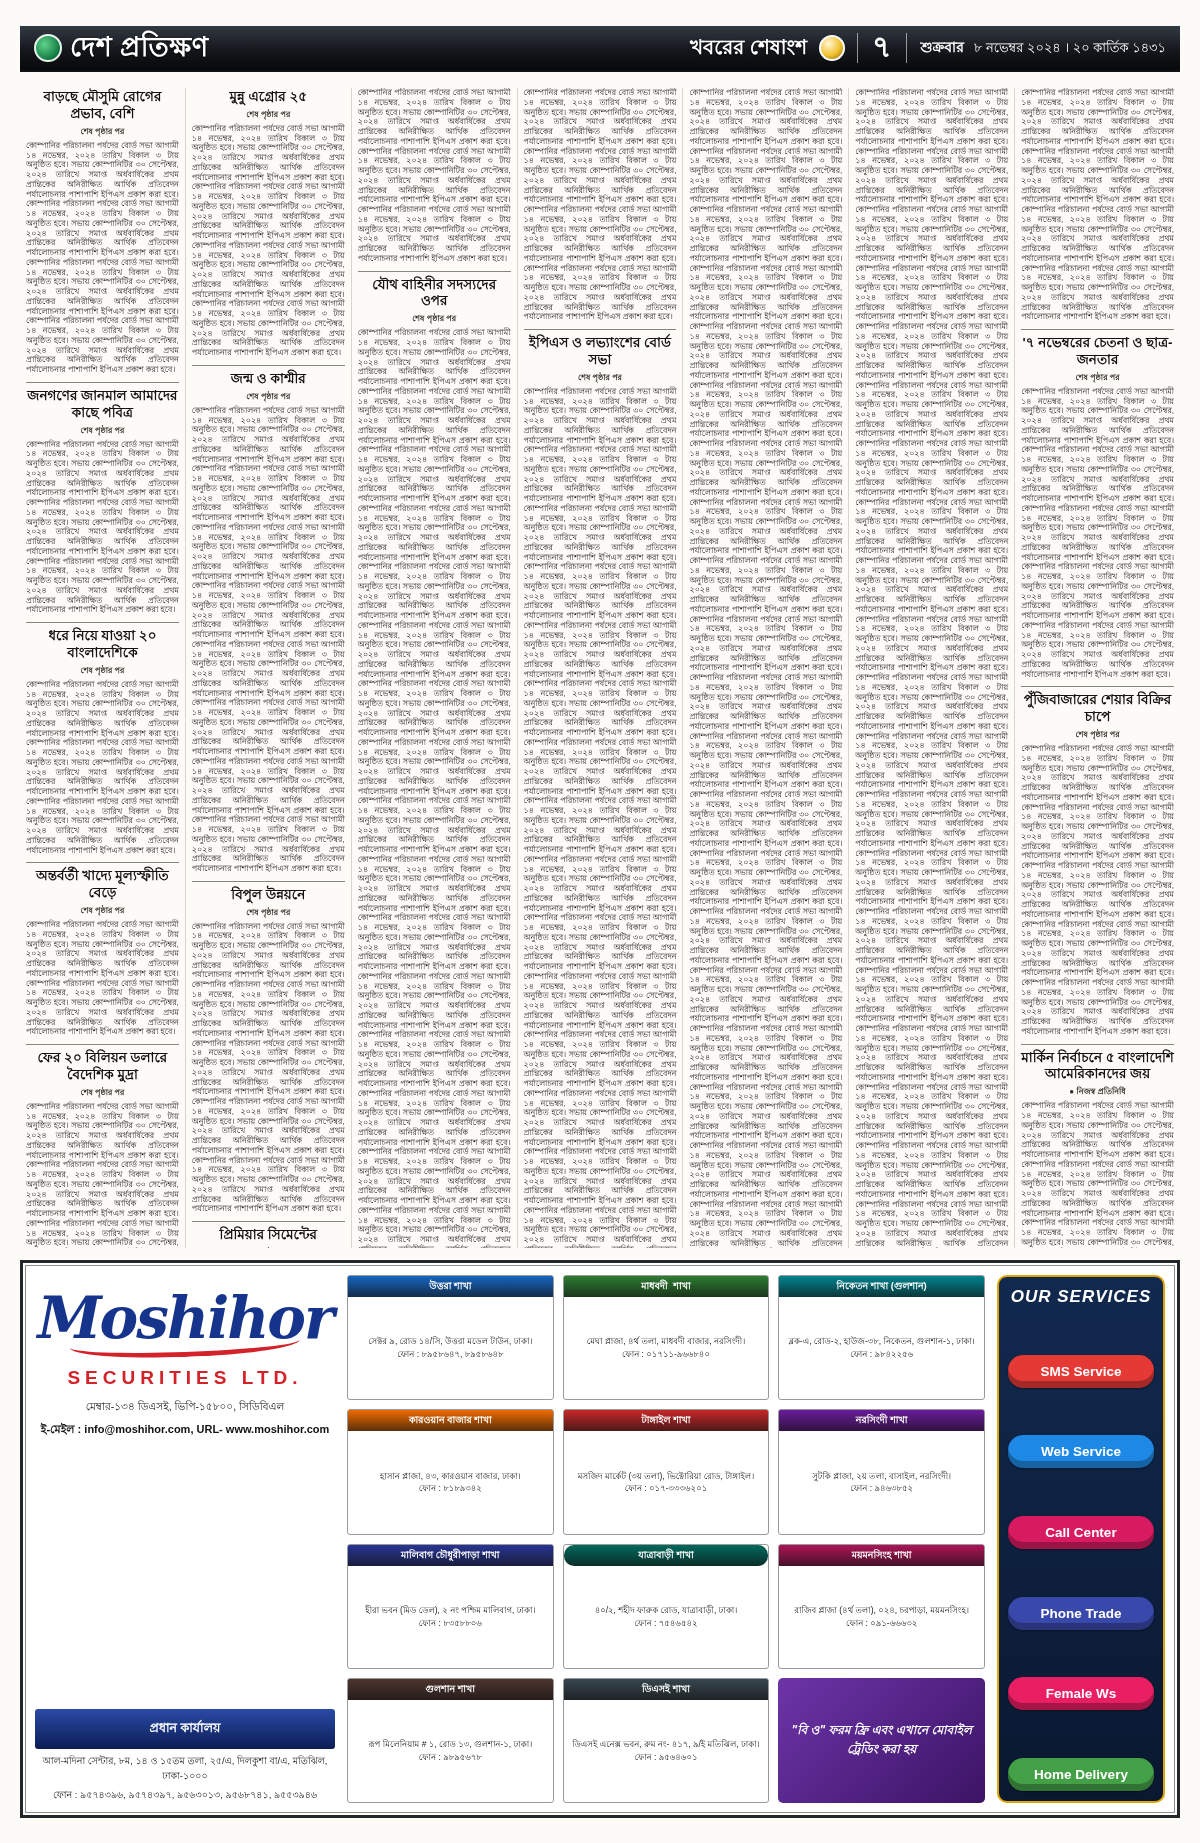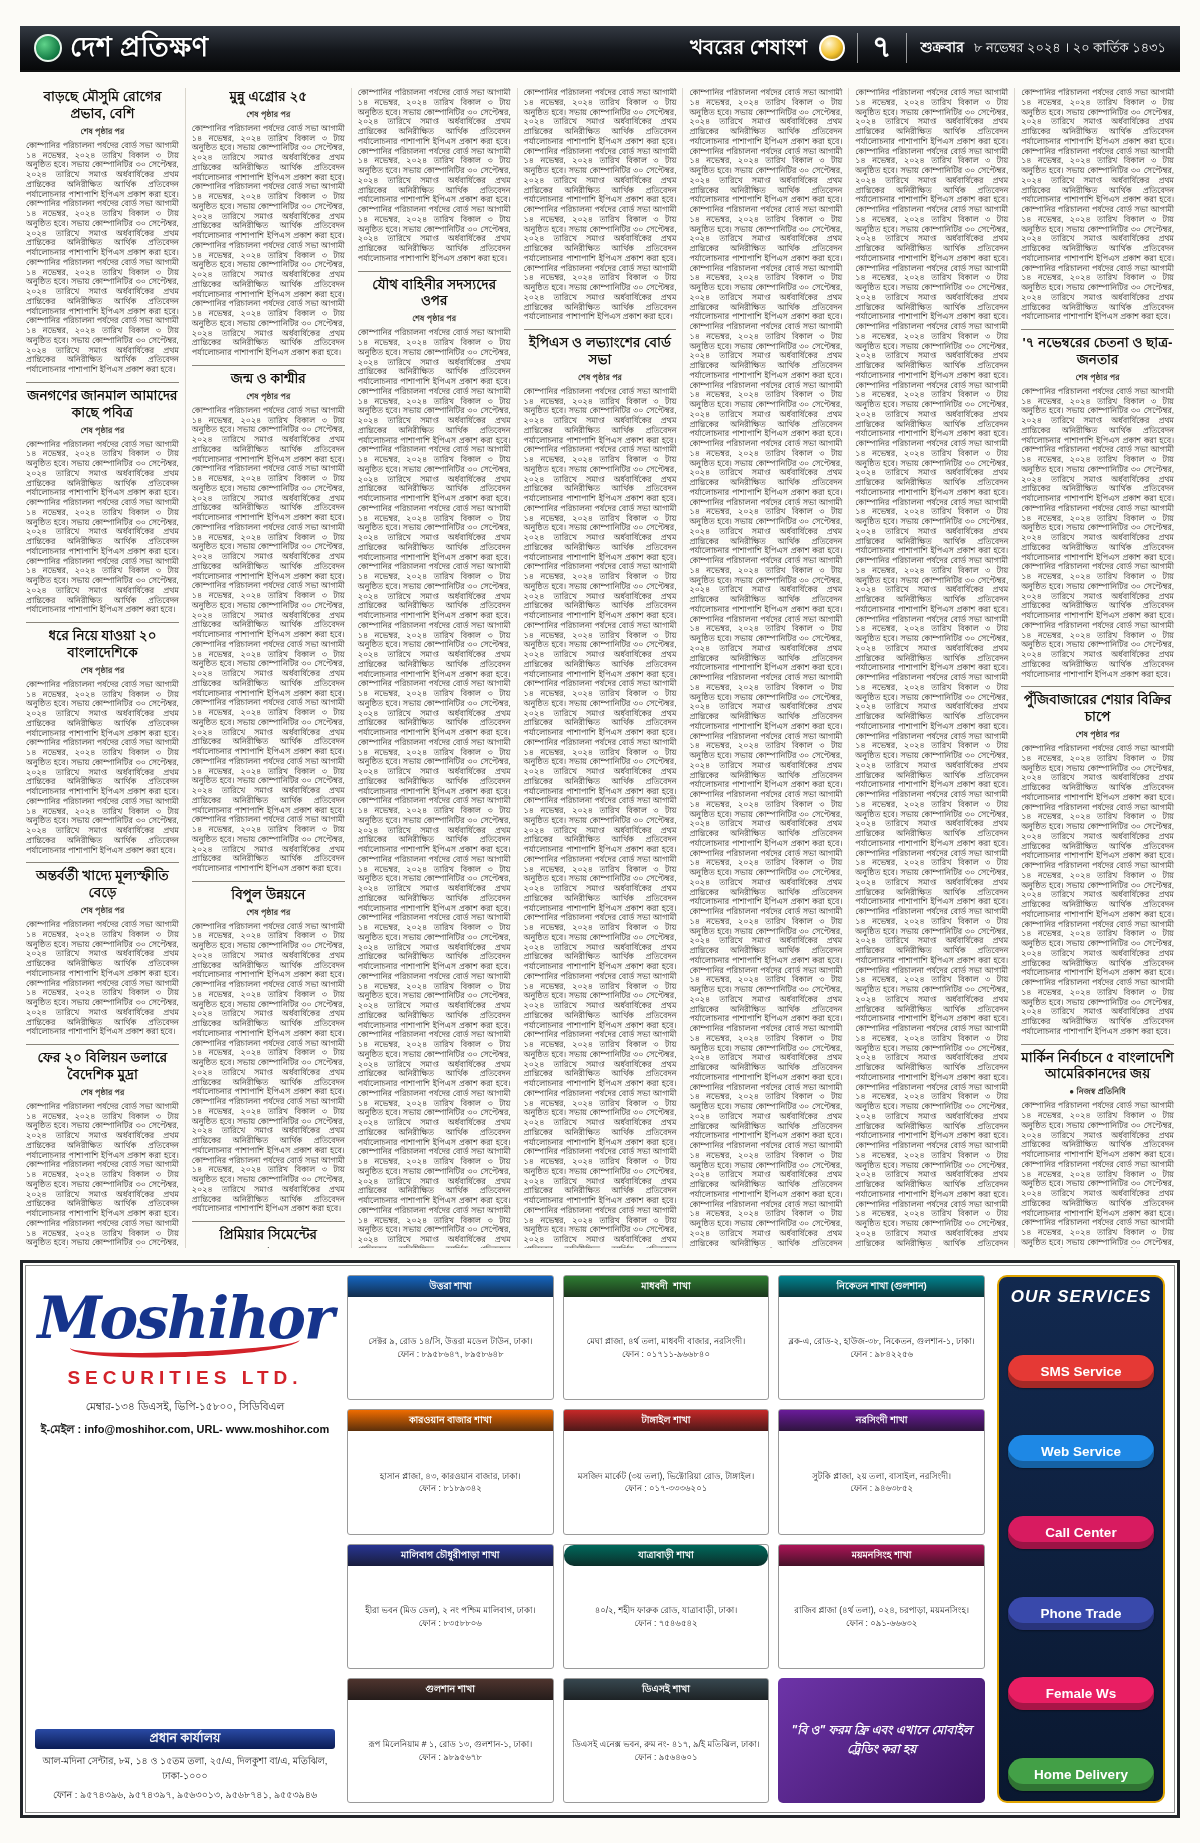--- a/index.html
+++ b/index.html
@@ -81,21 +81,21 @@
   }
   .brand-sub {
     margin-top:10px; color:#d3222a; font-weight:bold; font-size:19px;
     letter-spacing:5px; white-space:nowrap;
   }
   .member-line { margin-top:10px; font-size:10.5px; color:#222; text-align:center; }
   .email-line { margin-top:5px; font-size:11px; font-weight:bold; color:#111; text-align:right; }
   .head-office { margin-top:auto; width:100%; }
   .ho-title {
     background:linear-gradient(180deg,#2a4aa5,#0b1d55); color:#fff; font-weight:bold;
-    font-size:12.5px; text-align:center; padding:0; border-radius:3px;
+    font-size:12.5px; text-align:center; padding:10px; border-radius:3px;
   }
   .ho-addr { font-size:9.5px; text-align:center; line-height:1.55; margin-top:5px; color:#222; }
 
   .ad-mid {
     flex:1; display:grid; grid-template-columns:repeat(3,1fr);
     grid-template-rows:repeat(4,1fr); gap:9px;
   }
   .branch { border:1px solid #9a9a9a; border-radius:3px; overflow:hidden; display:flex; flex-direction:column; background:#fff; }
   .branch-h { color:#fff; font-weight:bold; font-size:9.5px; text-align:center; padding:3px 2px; }
   .branch-b { font-size:8.5px; text-align:center; line-height:1.5; padding:5px 5px; color:#222; flex:1; display:flex; flex-direction:column; justify-content:center; }

